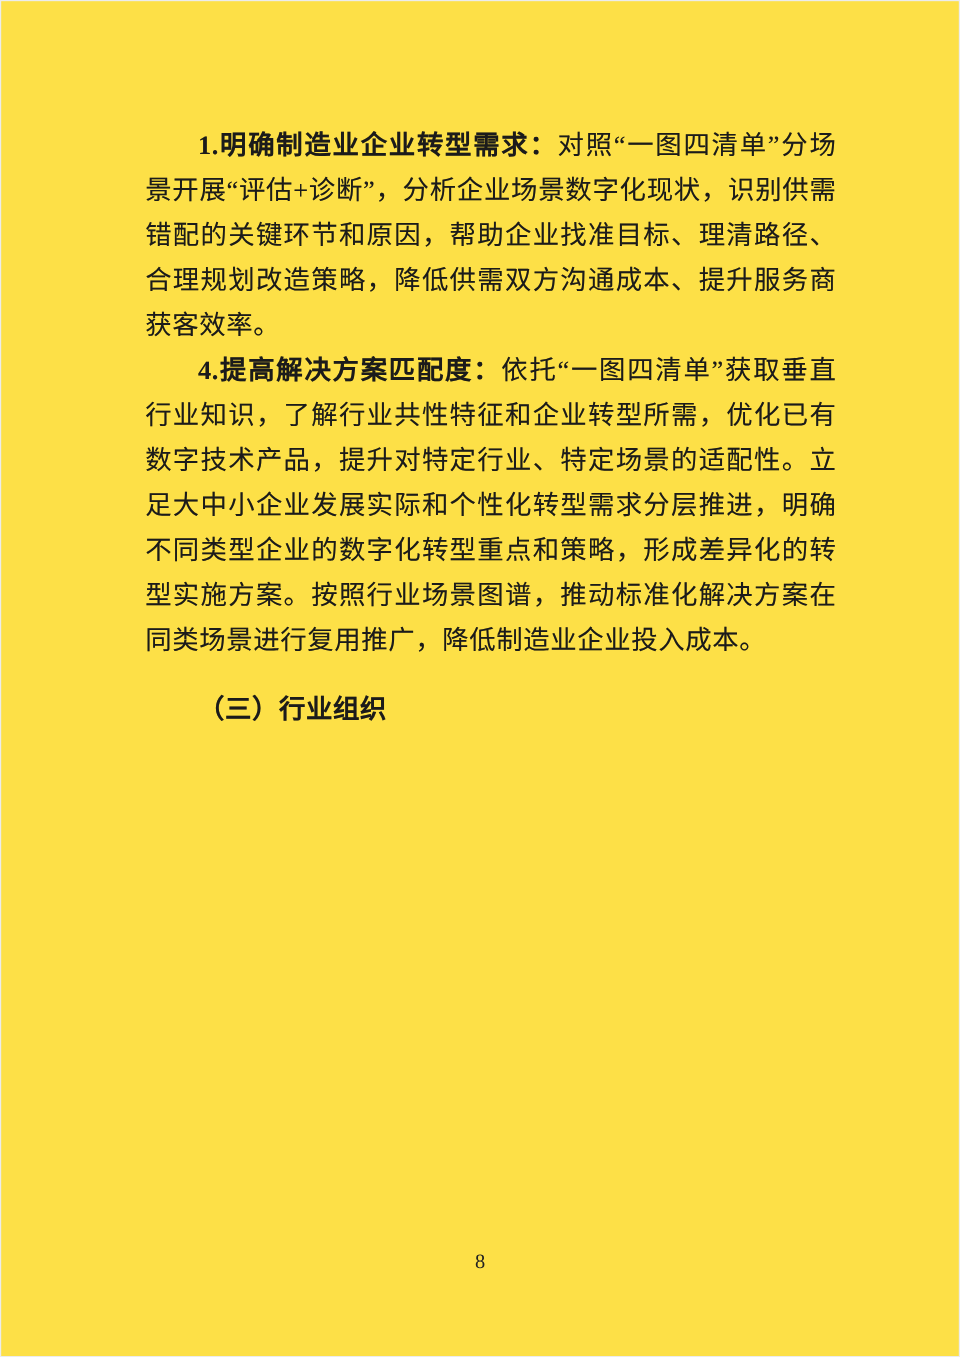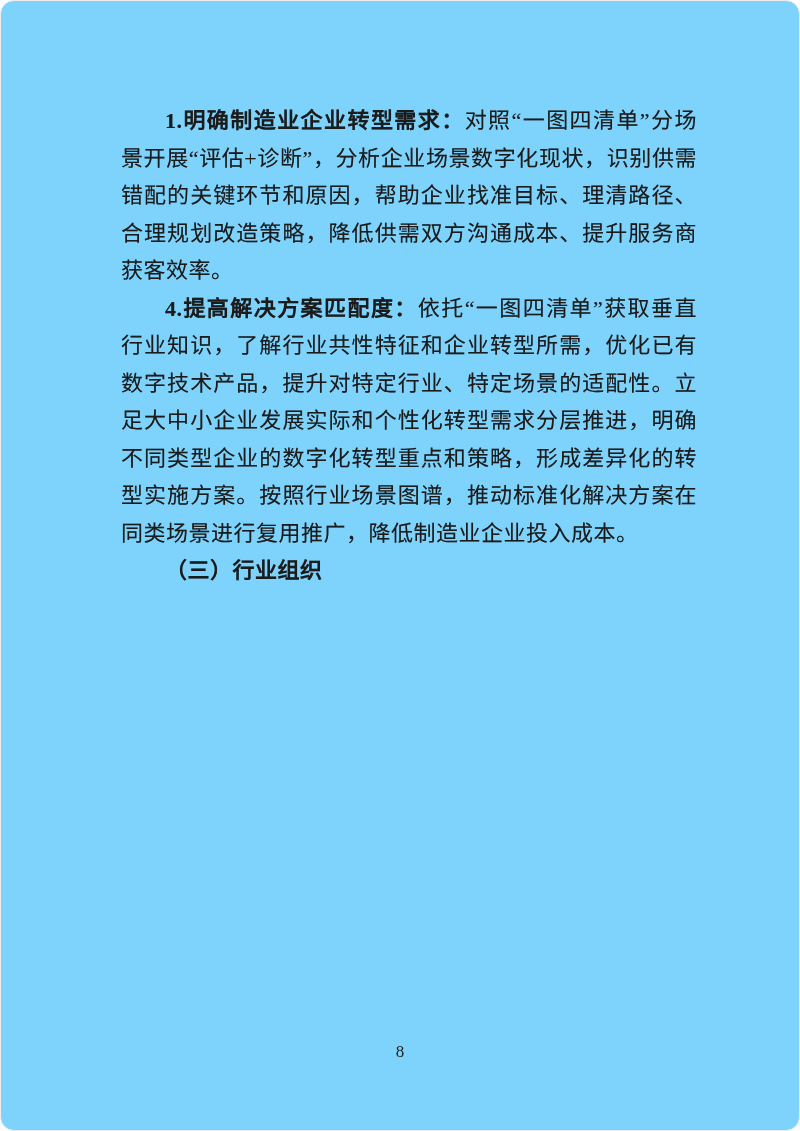--- a/index.html
+++ b/index.html
@@ -36,36 +36,37 @@
     color: #1b1b1b;
     
     text-shadow: 0 0 0.4px rgba(0,0,0,0.35);
   }
   .para b {
     font-weight: bold;
   }
   .para.heading {
     font-weight: bold;
     text-align: left;
+    margin-top: 20px;
   }
   .footer-pagenum {
     position: absolute;
     left: 0;
     top: 1040px;
     width: 100%;
     text-align: center;
     font-size: 17px;
     line-height: 22px;
     color: #222222;
     font-family: "Liberation Serif", "DejaVu Serif", serif;
   }
 </style>
 </head>
 <body>
 
-<div class="page" style="background: #7dd3fc; color: rgb(27, 27, 27); border-radius: 14px;">
+<div class="page" style="background: #fde047; color: rgb(27, 27, 27);">
   <div class="doc-body">
       <p class="para"><b>1.明确制造业企业转型需求：</b><span>对照“一图四清单”分场景开展“评估+诊断”，分析企业场景数字化现状，识别供需错配的关键环节和原因，帮助企业找准目标、理清路径、合理规划改造策略，降低供需双方沟通成本、提升服务商获客效率。</span></p>
       <p class="para"><b>4.提高解决方案匹配度：</b><span>依托“一图四清单”获取垂直行业知识，了解行业共性特征和企业转型所需，优化已有数字技术产品，提升对特定行业、特定场景的适配性。立足大中小企业发展实际和个性化转型需求分层推进，明确不同类型企业的数字化转型重点和策略，形成差异化的转型实施方案。按照行业场景图谱，推动标准化解决方案在同类场景进行复用推广，降低制造业企业投入成本。</span></p>
       <p class="para heading"><b>（三）行业组织</b></p>
     </div>
   <div class="footer-pagenum">8</div>
 </div>
 
 </body></html>

